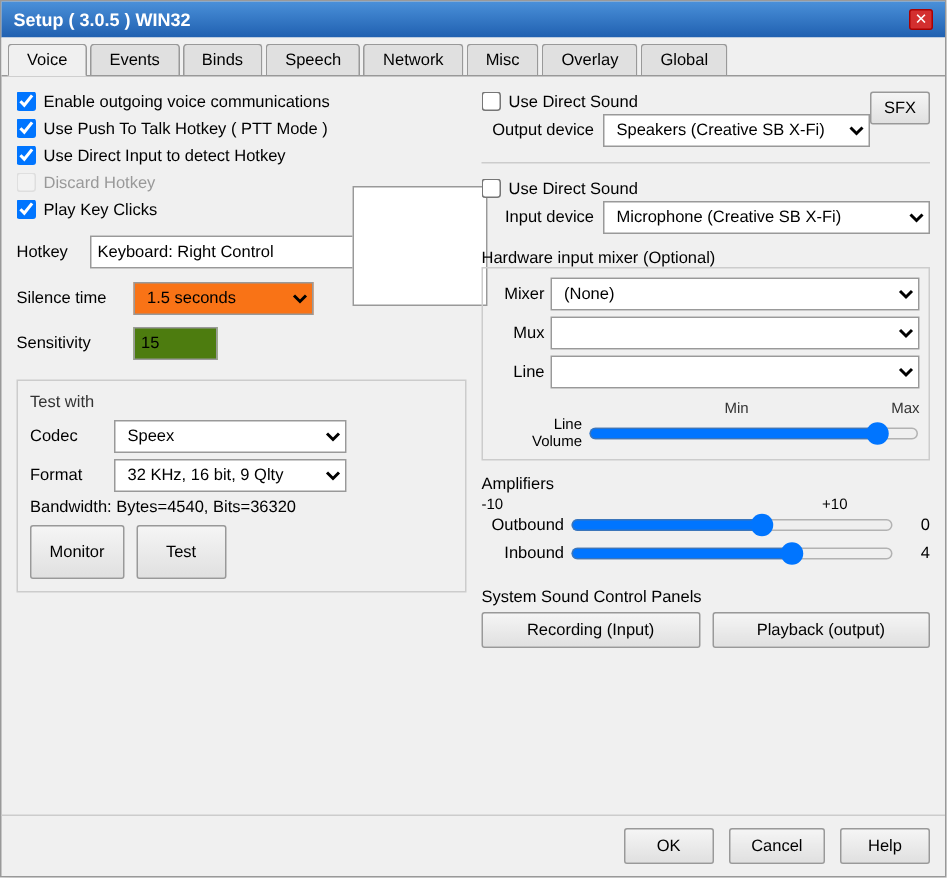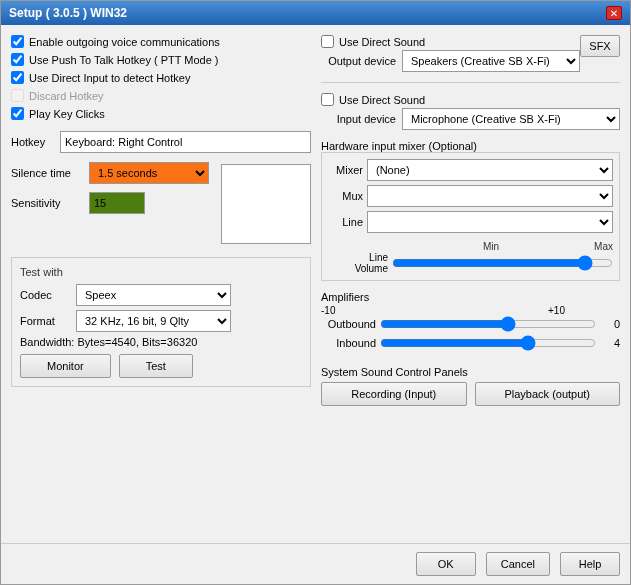--- a/index.html
+++ b/index.html
@@ -229,27 +229,27 @@
       margin-top: 4px;
     }
 
     .test-buttons {
       display: flex;
       gap: 8px;
       margin-top: 6px;
     }
 
     .btn {
-      height: 24px;
+      height: 36px;
       min-width: 60px;
       border: 1px solid #999;
       background: linear-gradient(to bottom, #f5f5f5, #e0e0e0);
       font-size: 11px;
       cursor: pointer;
-      padding: 0 26px;
+      padding: 0 12px;
       border-radius: 2px;
     }
 
     .device-row {
       display: flex;
       align-items: center;
       gap: 6px;
       margin-top: 2px;
     }
 
@@ -433,43 +433,52 @@
     }
 
     .divider {
       border: none;
       border-top: 1px solid #ccc;
       margin: 4px 0;
     }
 
     .sensitivity-wave-row {
       display: flex;
-      gap: 10px;
+      gap: 26px;
       align-items: flex-start;
-      flex-direction: column;
     }
 
     .sensitivity-fields {
       display: flex;
       flex-direction: column;
       gap: 4px;
     }
   </style>
 </head>
 <body>
 
 <div class="window">
 
   <div class="title-bar">
     <span class="title-bar-text">Setup ( 3.0.5 ) WIN32</span>
     <div class="title-bar-controls">
       <div class="title-btn">✕</div>
     </div>
   </div>
 
+  <div class="tab-bar">
+    <div class="tab active">Voice</div>
+    <div class="tab">Events</div>
+    <div class="tab">Binds</div>
+    <div class="tab">Speech</div>
+    <div class="tab">Network</div>
+    <div class="tab">Misc</div>
+    <div class="tab">Overlay</div>
+    <div class="tab">Global</div>
+  </div>
 
   <div class="content">
     <div class="main-area">
 
       <div class="left-panel">
 
         <div class="checkbox-row">
           <input type="checkbox" checked="" style="">
           <label>Enable outgoing voice communications</label>
         </div>

